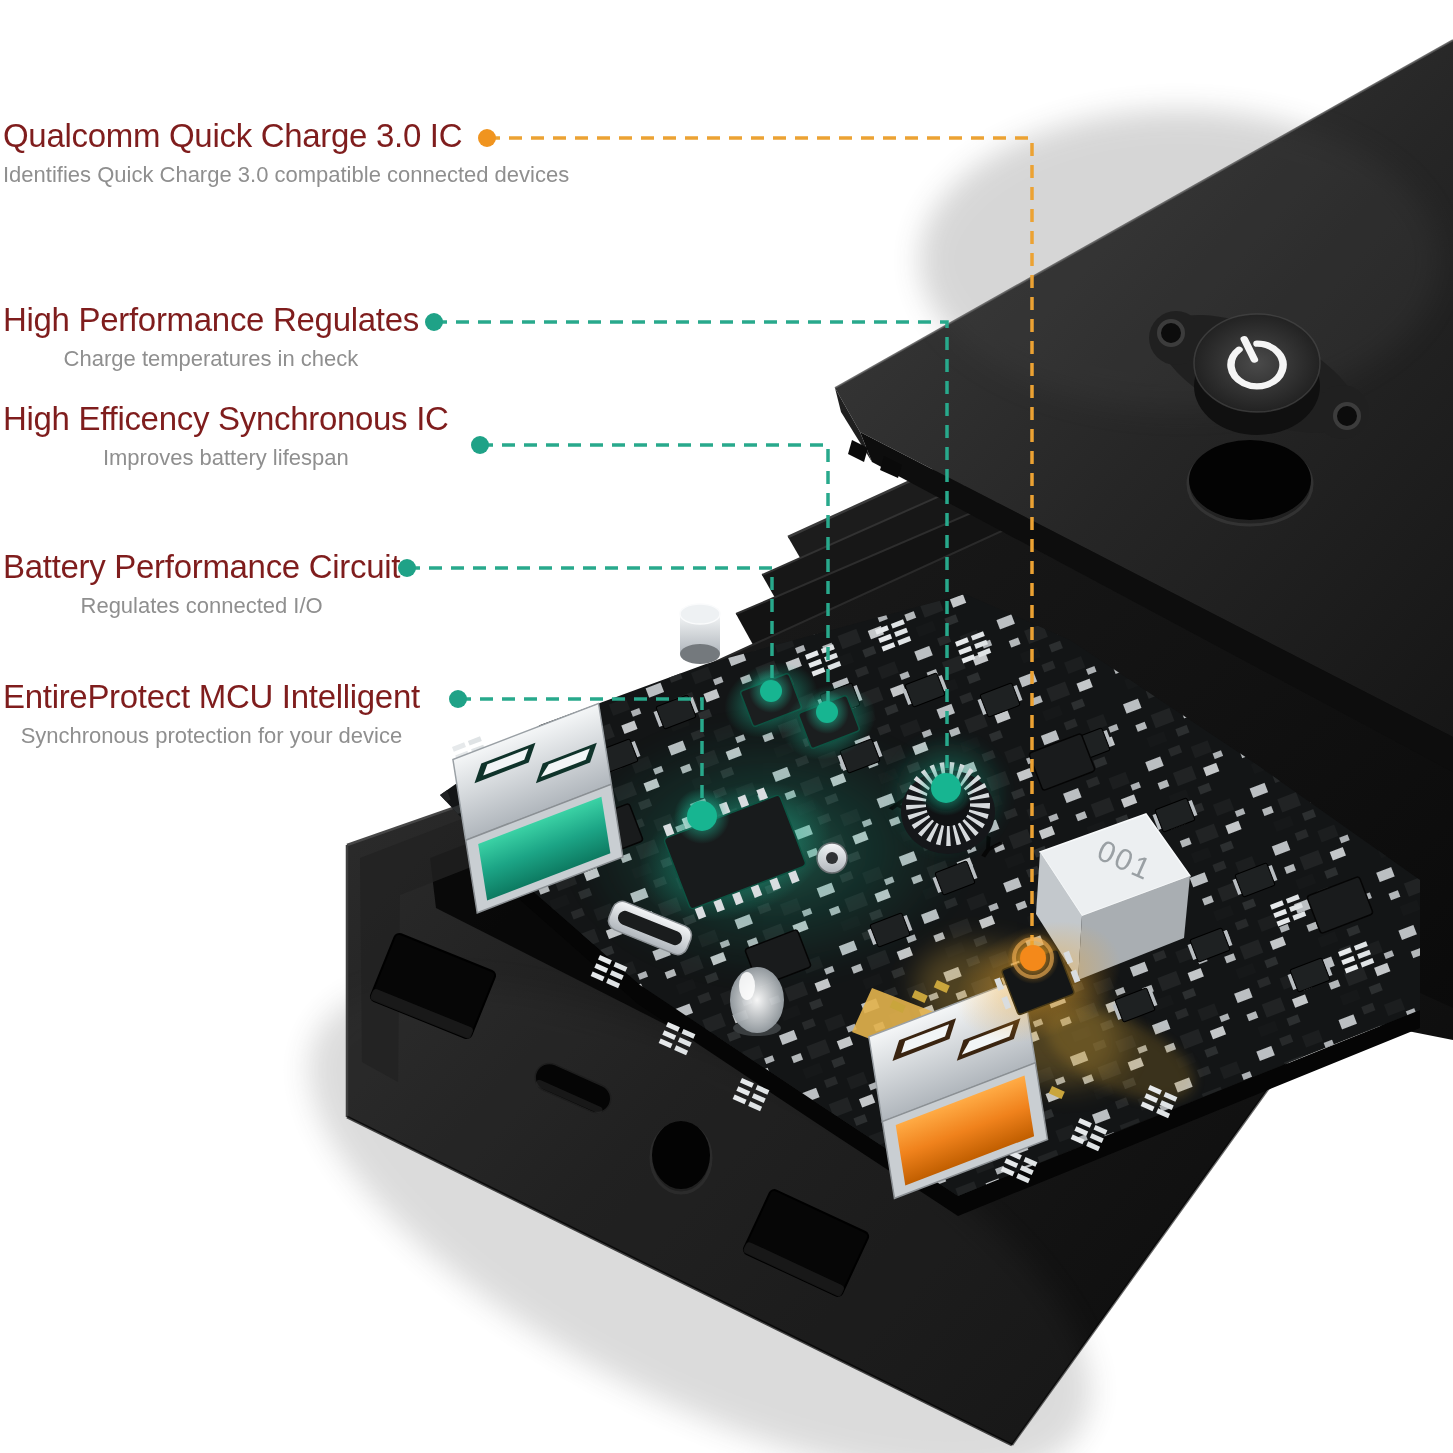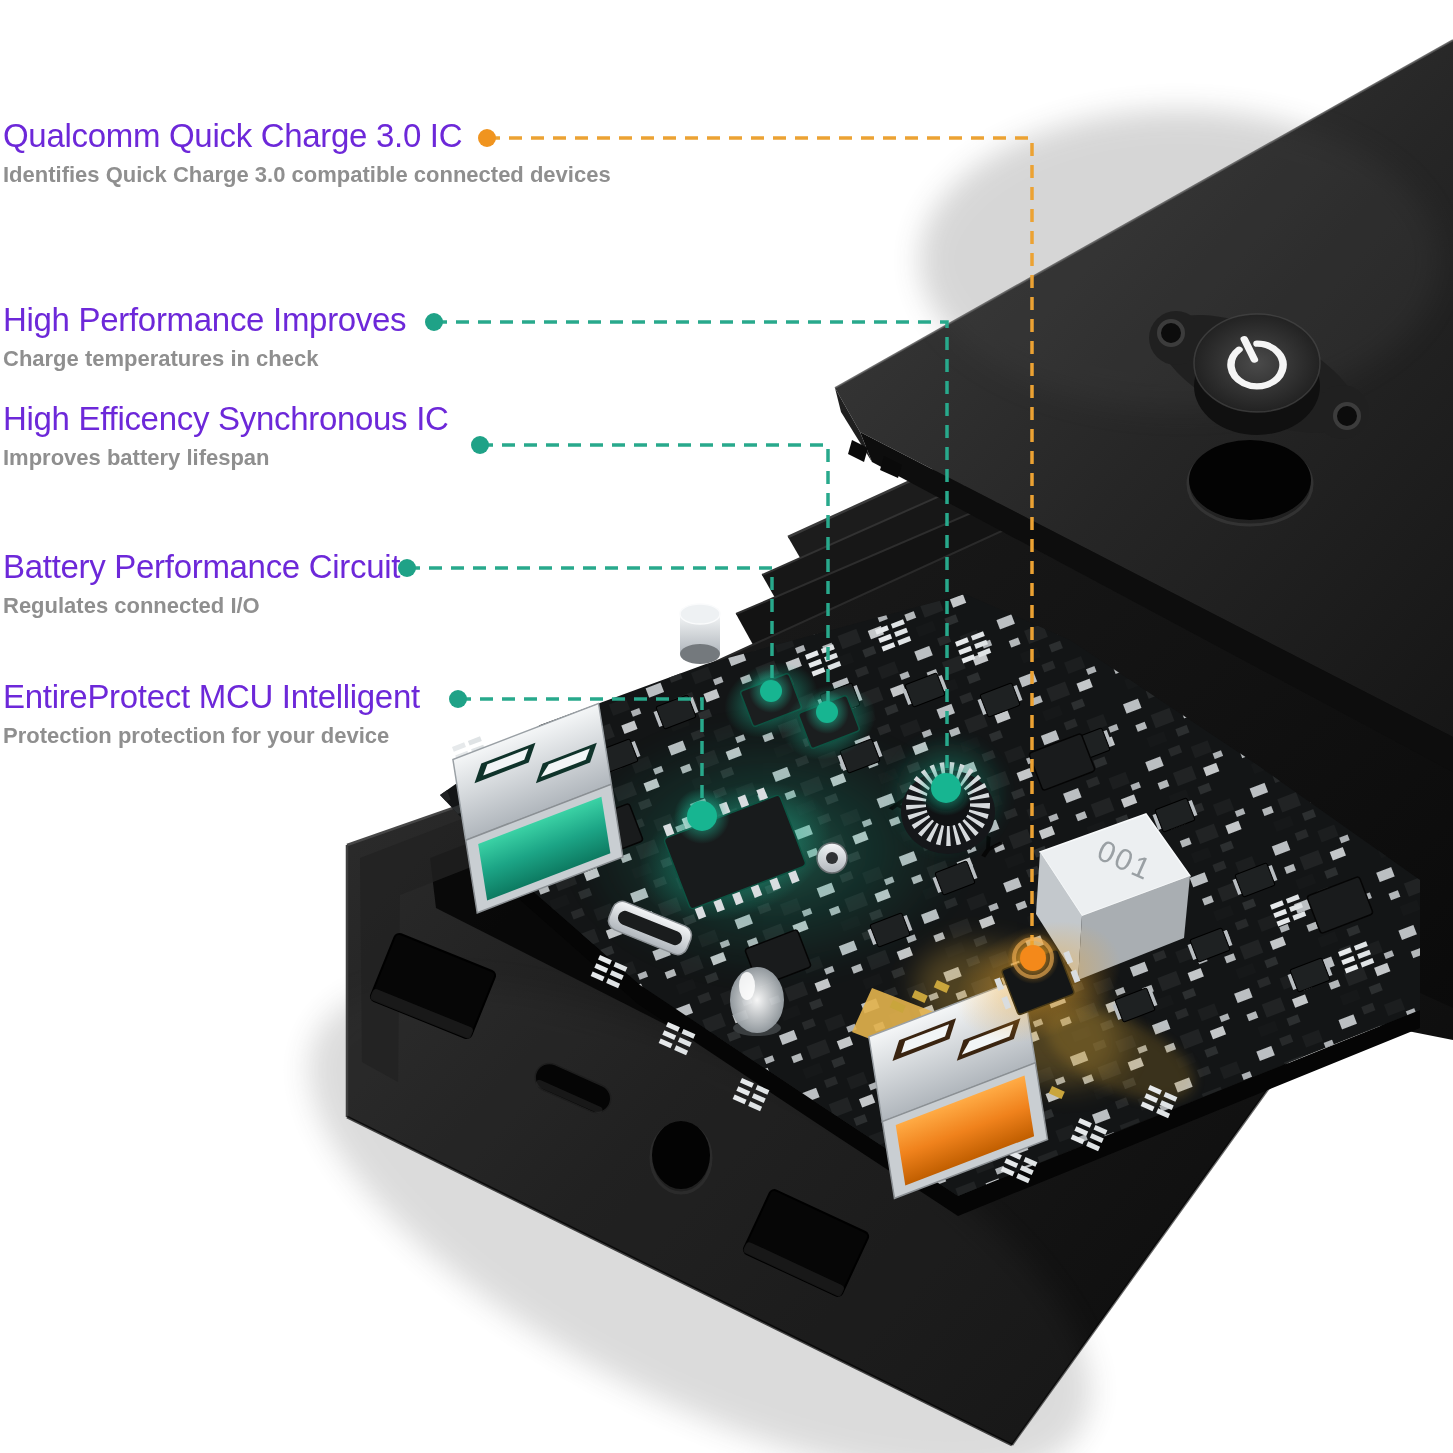--- a/index.html
+++ b/index.html
@@ -1,22 +1,22 @@
 <!DOCTYPE html>
 <html><head>
 <meta charset="utf-8">
 <style>
   html,body{margin:0;padding:0;background:#ffffff;}
   body{width:1453px;height:1453px;position:relative;overflow:hidden;
        font-family:"Liberation Sans","DejaVu Sans",sans-serif;}
   .stage{position:absolute;inset:0;}
   svg.device{position:absolute;left:0;top:0;}
   .ann{position:absolute;left:3px;max-width:640px;}
-  .ann .t{font-size:33px;line-height:40px;color:#6d28d9;letter-spacing:-0.3px;font-weight:400;}
-  .ann .s{font-size:22px;line-height:27px;color:#8f8f8f;margin-top:5px;font-weight:700;}
+  .ann .t{font-size:33px;line-height:40px;color:#7f1d1d;letter-spacing:-0.3px;font-weight:400;}
+  .ann .s{font-size:22px;line-height:27px;color:#8f8f8f;margin-top:5px;font-weight:400;text-align:center;}
 </style>
 </head>
 <body>
 
 <div class="stage">
 
 <svg class="device" width="1453" height="1453" viewBox="0 0 1453 1453">
   <defs>
     <linearGradient id="gLid" x1="0" y1="0" x2="1" y2="1">
       <stop offset="0" stop-color="#3e3e3e"></stop>
@@ -348,28 +348,28 @@
     <circle cx="1033" cy="958" r="19" fill="none" stroke="#f7b255" stroke-width="4" opacity=".6"></circle>
     <circle cx="1033" cy="958" r="13" fill="#F4891A"></circle>
   </g>
 </svg>
 
   <div class="ann" style="top:116px">
     <div class="t">Qualcomm Quick Charge 3.0 IC</div>
     <div class="s">Identifies Quick Charge 3.0 compatible connected devices</div>
   </div>
   <div class="ann" style="top:300px">
-    <div class="t">High Performance Improves</div>
+    <div class="t">High Performance Regulates</div>
     <div class="s">Charge temperatures in check</div>
   </div>
   <div class="ann" style="top:399px">
     <div class="t">High Efficency Synchronous IC</div>
     <div class="s">Improves battery lifespan</div>
   </div>
   <div class="ann" style="top:547px">
     <div class="t">Battery Performance Circuit</div>
     <div class="s">Regulates connected I/O</div>
   </div>
   <div class="ann" style="top:677px">
     <div class="t">EntireProtect MCU Intelligent</div>
-    <div class="s">Protection protection for your device</div>
+    <div class="s">Synchronous protection for your device</div>
   </div>
 </div>
 
 </body></html>

